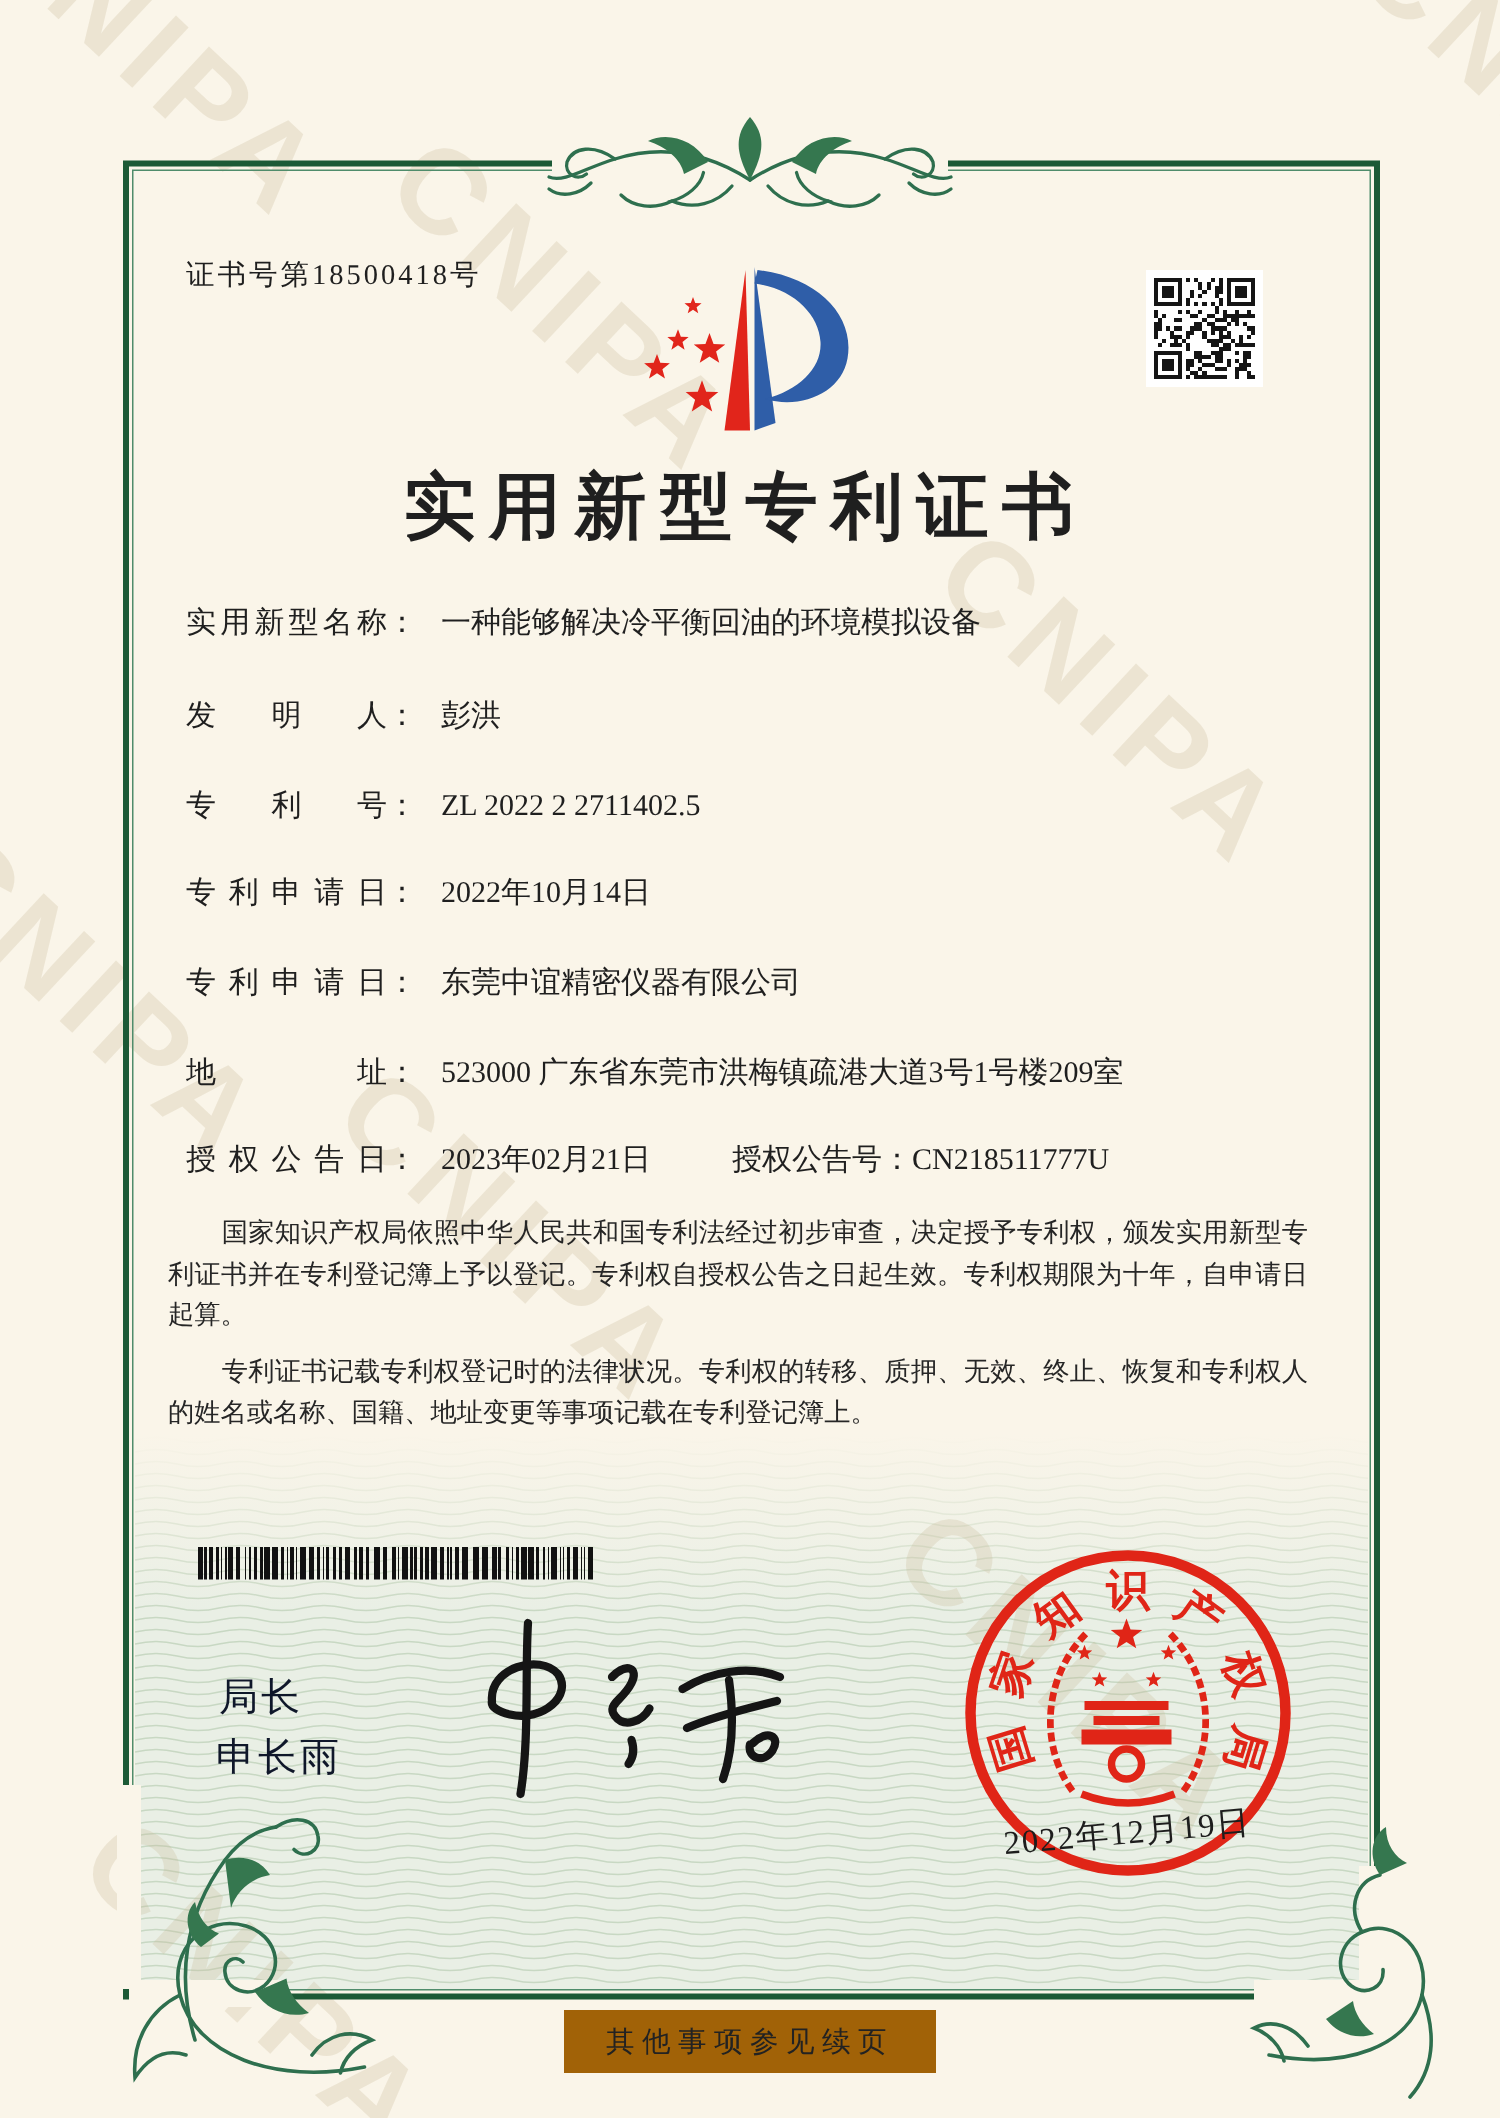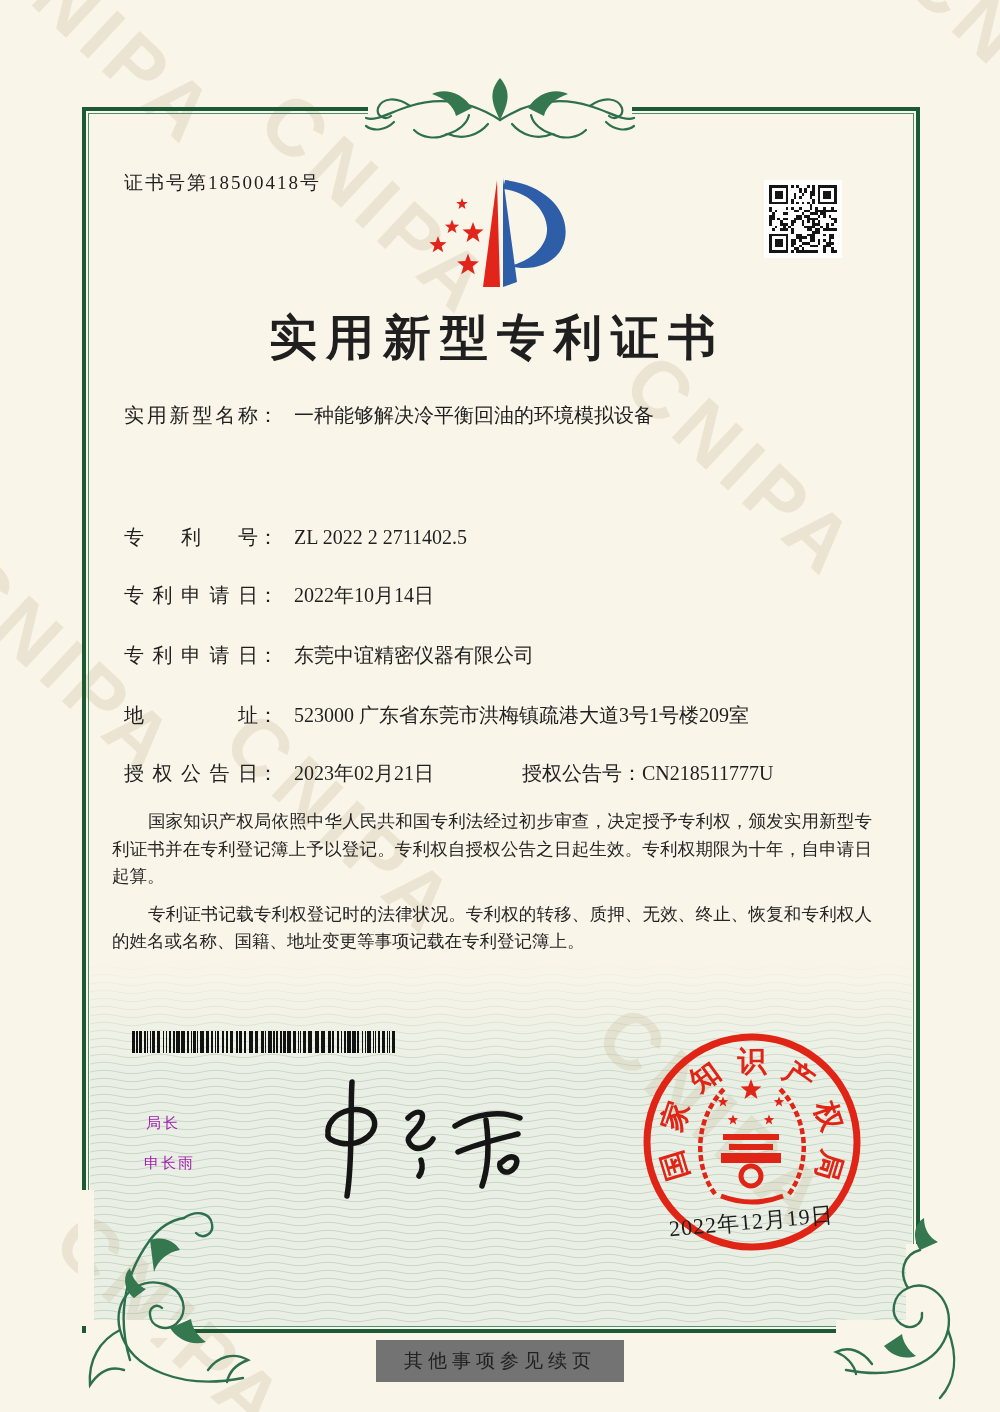--- a/index.html
+++ b/index.html
@@ -23,27 +23,27 @@
   .wavefade{position:absolute;left:0;top:0;right:0;height:120px;
             background:linear-gradient(180deg,#faf5e9 0%,rgba(250,245,233,0) 100%);}
   .orn{position:absolute;z-index:5;}
   .content{position:absolute;z-index:6;}
   .cert-no{left:124px;top:170px;font-size:19px;letter-spacing:2px;text-align:center;}
   .title{left:82px;top:306px;width:830px;text-align:center;font-size:48px;font-weight:700;letter-spacing:9px;}
   .frow{left:124px;width:770px;font-size:20px;line-height:26px;}
   .flabel{display:inline-block;width:134px;text-align:justify;text-align-last:justify;vertical-align:top;}
   .fcolon{display:inline-block;vertical-align:top;}
   .fvalue{display:inline-block;vertical-align:top;margin-left:16px;max-width:600px;}
-  .frow2{position:absolute;left:398px;top:0;}
+  .frow2{position:absolute;left:364px;top:0;}
   .paras{left:112px;top:808px;width:760px;font-size:17.5px;line-height:27.5px;color:#262626;text-align:justify;}
   .paras p{margin:0 0 10px 0;text-indent:2.05em;}
-  .director{font-family:Liberation Sans, sans-serif;font-size:15px;letter-spacing:2px;color:#a21caf;}
+  .director{font-family:Liberation Sans, sans-serif;font-size:26px;letter-spacing:2px;color:#0f172a;}
   .pageind{left:82px;top:1294px;width:830px;text-align:center;font-size:17px;letter-spacing:1px;color:#222;}
   .footnote-wrap{left:0;top:1340px;width:1000px;text-align:center;}
-  .footnote{display:inline-block;background:#737373;padding:8px 28px;font-size:19px;letter-spacing:5px;color:#222;}
+  .footnote{display:inline-block;background:#a16207;padding:8px 28px;font-size:19px;letter-spacing:5px;color:#222;}
   .sealchar{font-size:29px;font-weight:700;fill:var(--seal-red);font-family:"Liberation Serif",serif;
             text-anchor:middle;dominant-baseline:central;}
   .sealdate{font-size:22px;fill:#1d1d1d;font-family:"Liberation Serif",serif;text-anchor:middle;letter-spacing:1px;}
   svg{display:block;}
 </style>
 </head>
 <body>
 
 <div class="page">
 
@@ -371,20 +371,23 @@
         <rect x="23" y="24" width="1" height="1" fill="#151515"></rect>
         <rect x="24" y="24" width="1" height="1" fill="#151515"></rect>
       </g>
   </svg>
 
   <div class="content title">实用新型专利证书</div>
 
   <div class="content frow" style="top:402px">
     <span class="flabel">实用新型名称</span><span class="fcolon">：</span><span class="fvalue">一种能够解决冷平衡回油的环境模拟设备</span>
   </div>
+  <div class="content frow" style="top:464px">
+    <span class="flabel">发明人</span><span class="fcolon">：</span><span class="fvalue">彭洪</span>
+  </div>
   <div class="content frow" style="top:524px">
     <span class="flabel">专利号</span><span class="fcolon">：</span><span class="fvalue">ZL 2022 2 2711402.5</span>
   </div>
   <div class="content frow" style="top:582px">
     <span class="flabel">专利申请日</span><span class="fcolon">：</span><span class="fvalue">2022年10月14日</span>
   </div>
   <div class="content frow" style="top:642px">
     <span class="flabel">专利申请日</span><span class="fcolon">：</span><span class="fvalue">东莞中谊精密仪器有限公司</span>
   </div>
   <div class="content frow" style="top:702px">

